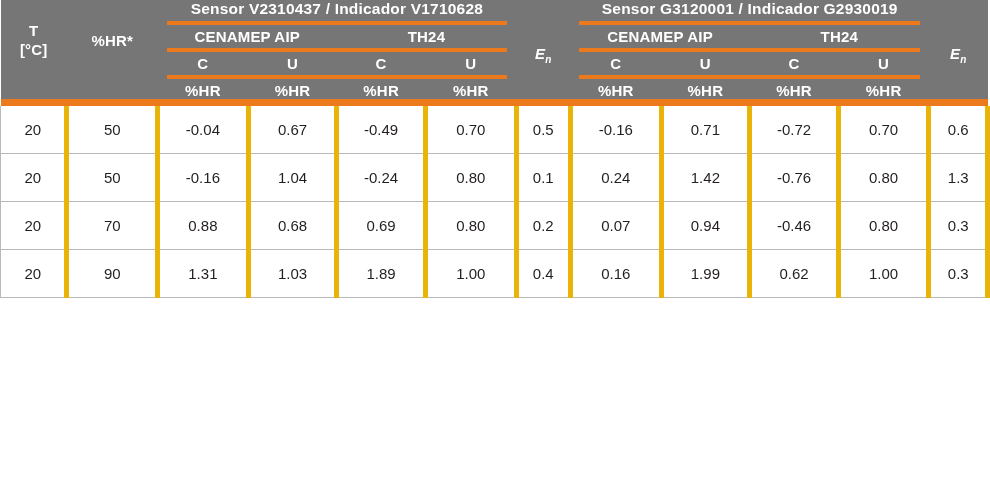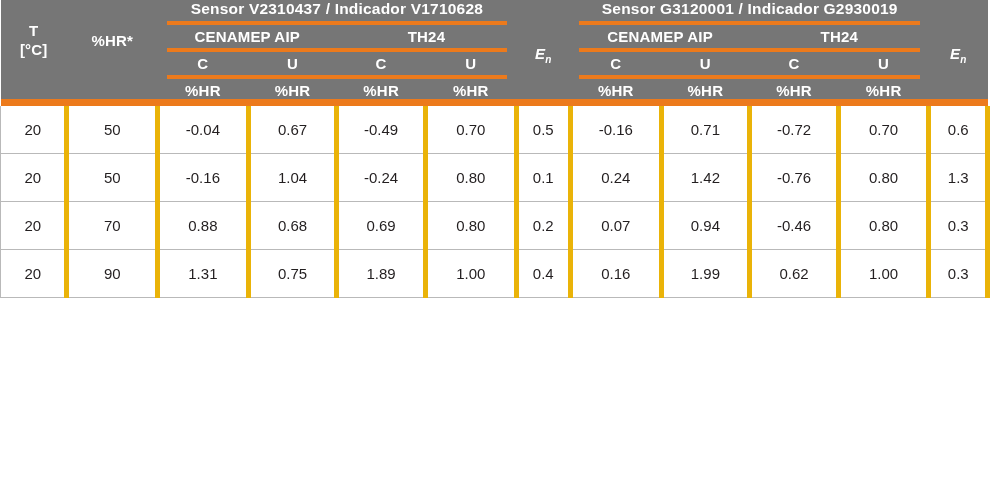--- a/index.html
+++ b/index.html
@@ -240,21 +240,21 @@
       <td>0.94</td>
       <td>-0.46</td>
       <td>0.80</td>
       <td>0.3</td>
     </tr>
 
     <tr class="body-row">
       <td class="first">20</td>
       <td>90</td>
       <td>1.31</td>
-      <td>0.75</td>
+      <td>1.03</td>
       <td>1.89</td>
       <td>1.00</td>
       <td>0.4</td>
       <td>0.16</td>
       <td>1.99</td>
       <td>0.62</td>
       <td>1.00</td>
       <td>0.3</td>
     </tr>
   </tbody>

